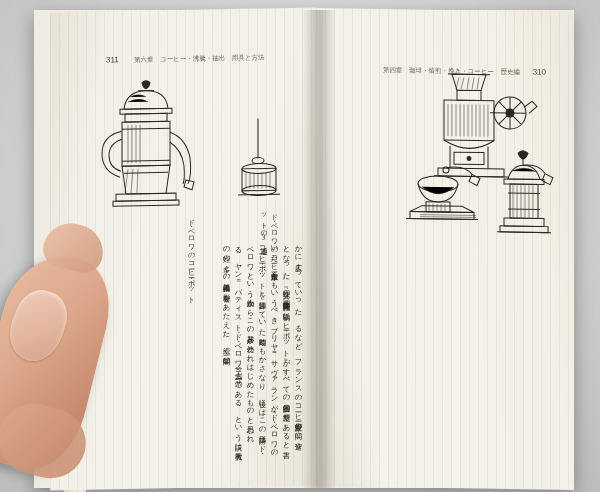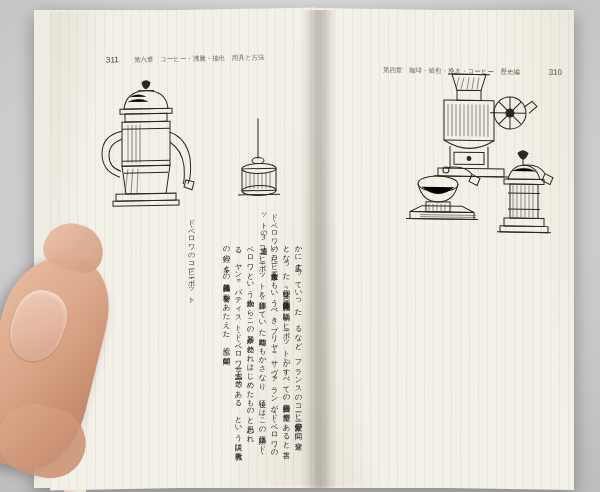--- a/index.html
+++ b/index.html
@@ -92,21 +92,21 @@
     position:absolute;left:24px;top:204px;width:122px;
     font-size:7px;line-height:1.45;color:#332d26;
   }
   .l-caption2{
     position:absolute;left:208px;top:200px;
     font-size:7px;line-height:1.5;color:#332d26;
     height:74px;
   }
 
   
-  .r-num{right:12px;top:56px;}
+  .r-num{right:28px;top:56px;}
   .r-head{right:54px;top:57px;}
 
   
   .illus{position:absolute;}
   svg{display:block;}
   .ink{stroke:#2b2620;fill:none;stroke-width:1;}
   .inkf{fill:#2b2620;}
   .hatch{stroke:#2b2620;stroke-width:.5;}
 
   

